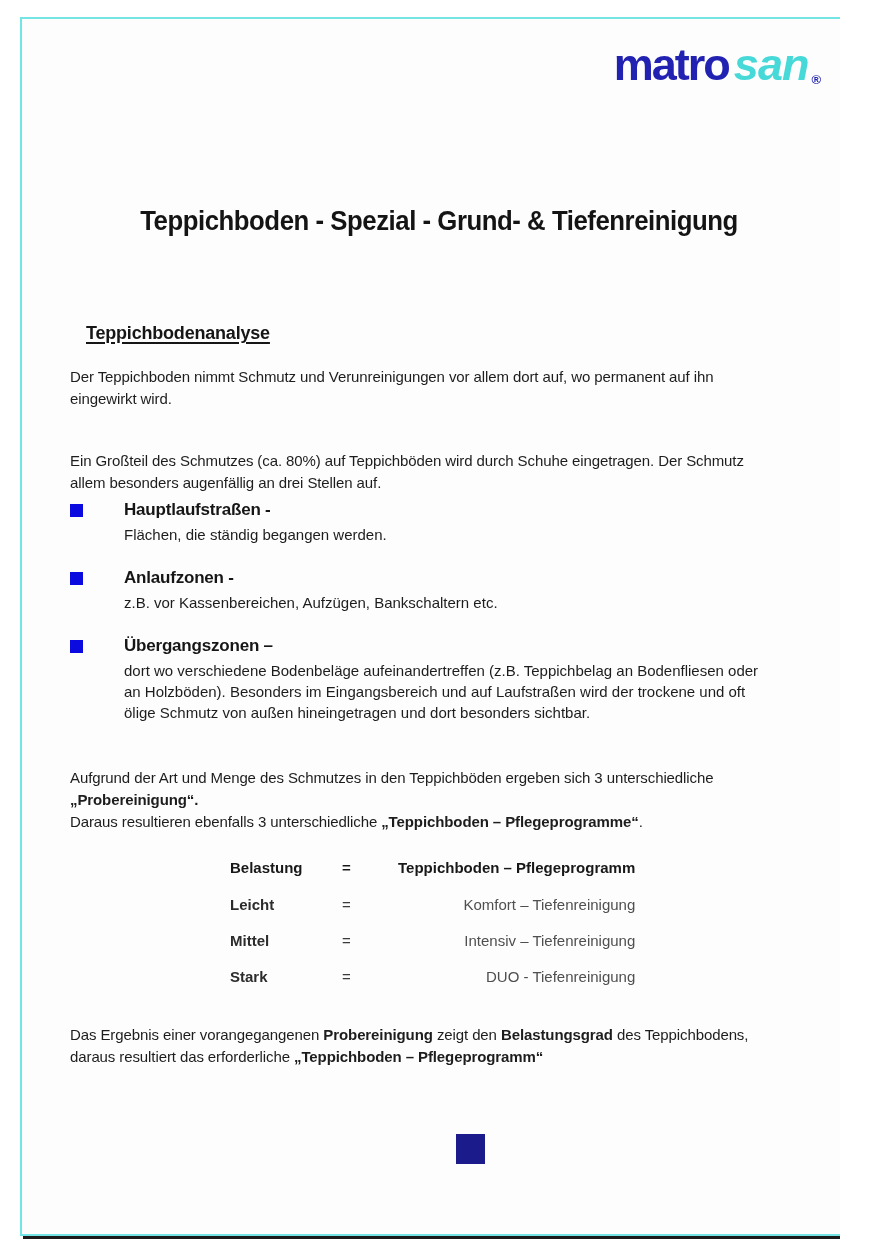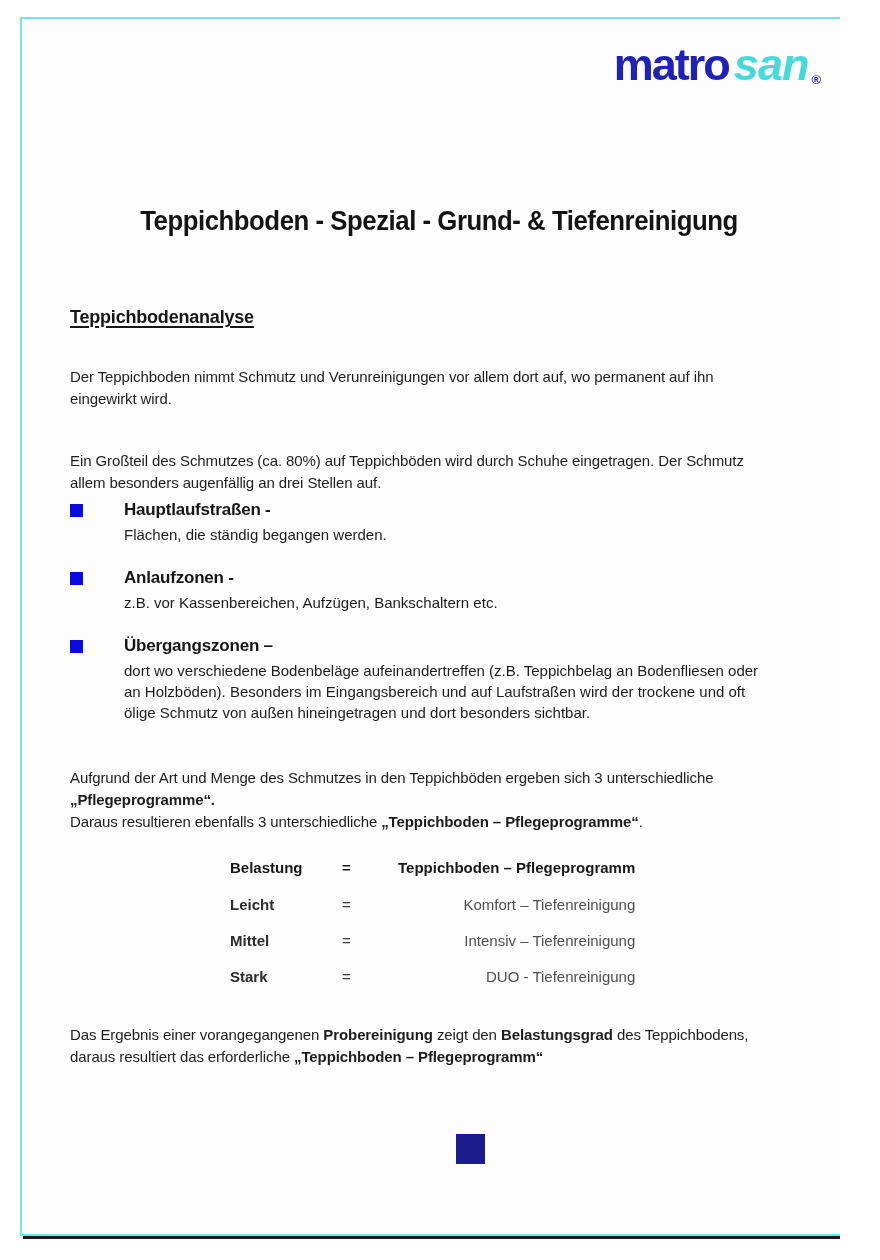--- a/index.html
+++ b/index.html
@@ -63,21 +63,21 @@
     font-weight: bold;
     color: #141414;
     letter-spacing: -0.5px;
     transform: scaleX(0.92);
   }
   
   .heading {
     position: absolute;
     top: 288px;
     left: 48px;
-    margin: 0;
+    margin: 16px;
     font-size: 18px;
     font-weight: bold;
     color: #161616;
     text-decoration: underline;
     text-decoration-thickness: 2px;
     text-underline-offset: 3px;
     letter-spacing: -0.2px;
   }
   .para {
     position: absolute;
@@ -193,21 +193,21 @@
     </div>
 
     <div class="bullet b3">
       <span class="sq"></span>
       <div class="bullet-content">
         <div class="bullet-title">Übergangszonen –</div>
         <div class="bullet-body"><span>dort wo verschiedene Bodenbeläge aufeinandertreffen (z.B. Teppichbelag an Bodenfliesen oder</span><br><span>an Holzböden). Besonders im Eingangsbereich und auf Laufstraßen wird der trockene und oft</span><br><span>ölige Schmutz von außen hineingetragen und dort besonders sichtbar.</span></div>
       </div>
     </div>
 
-    <p class="para p3"><span>Aufgrund der Art und Menge des Schmutzes in den Teppichböden ergeben sich 3 unterschiedliche</span><br><span class="b">„Pflegeprogramme“.</span><br><span>Daraus resultieren ebenfalls 3 unterschiedliche </span><span class="b">„Teppichboden – Pflegeprogramme“</span><span>.</span></p>
+    <p class="para p3"><span>Aufgrund der Art und Menge des Schmutzes in den Teppichböden ergeben sich 3 unterschiedliche</span><br><span class="b">„Probereinigung“.</span><br><span>Daraus resultieren ebenfalls 3 unterschiedliche </span><span class="b">„Teppichboden – Pflegeprogramme“</span><span>.</span></p>
 
     <div class="ptable">
       <div class="trow th">
         <span class="cell-load">Belastung</span>
         <span class="cell-eq">=</span>
         <span class="cell-prog">Teppichboden – Pflegeprogramm</span>
       </div>
       <div class="trow">
         <span class="cell-load">Leicht</span>
         <span class="cell-eq">=</span>

